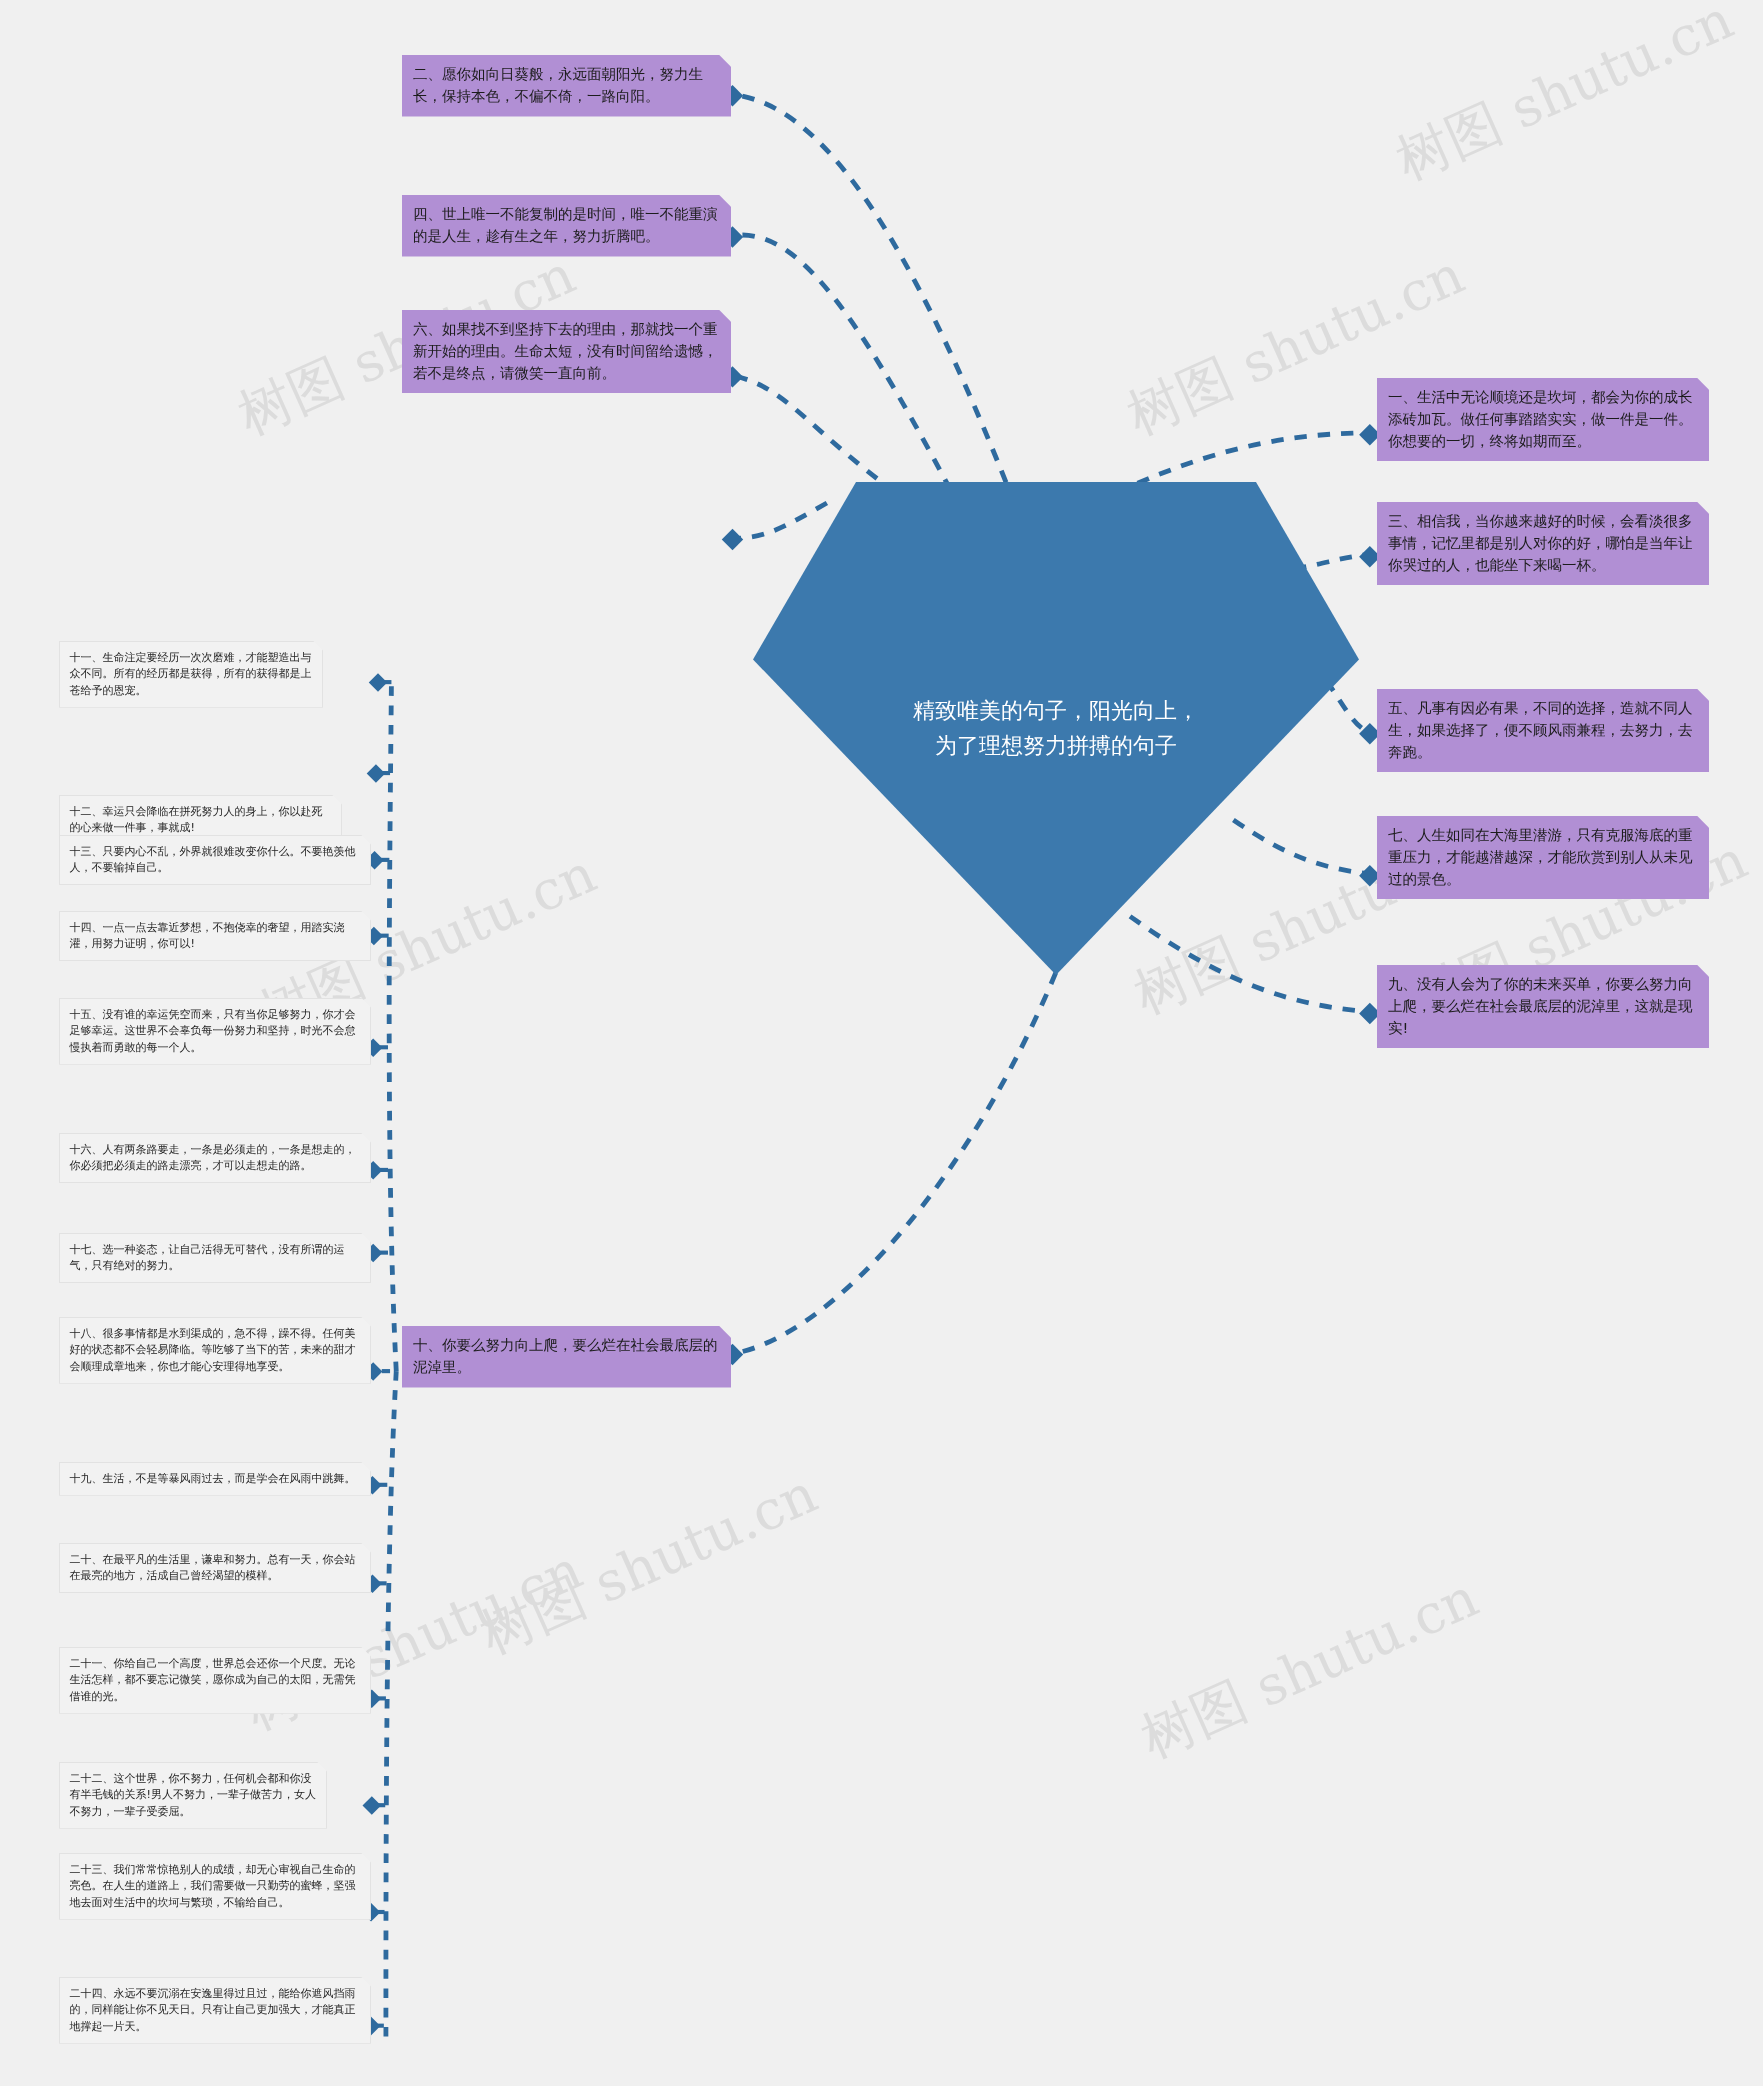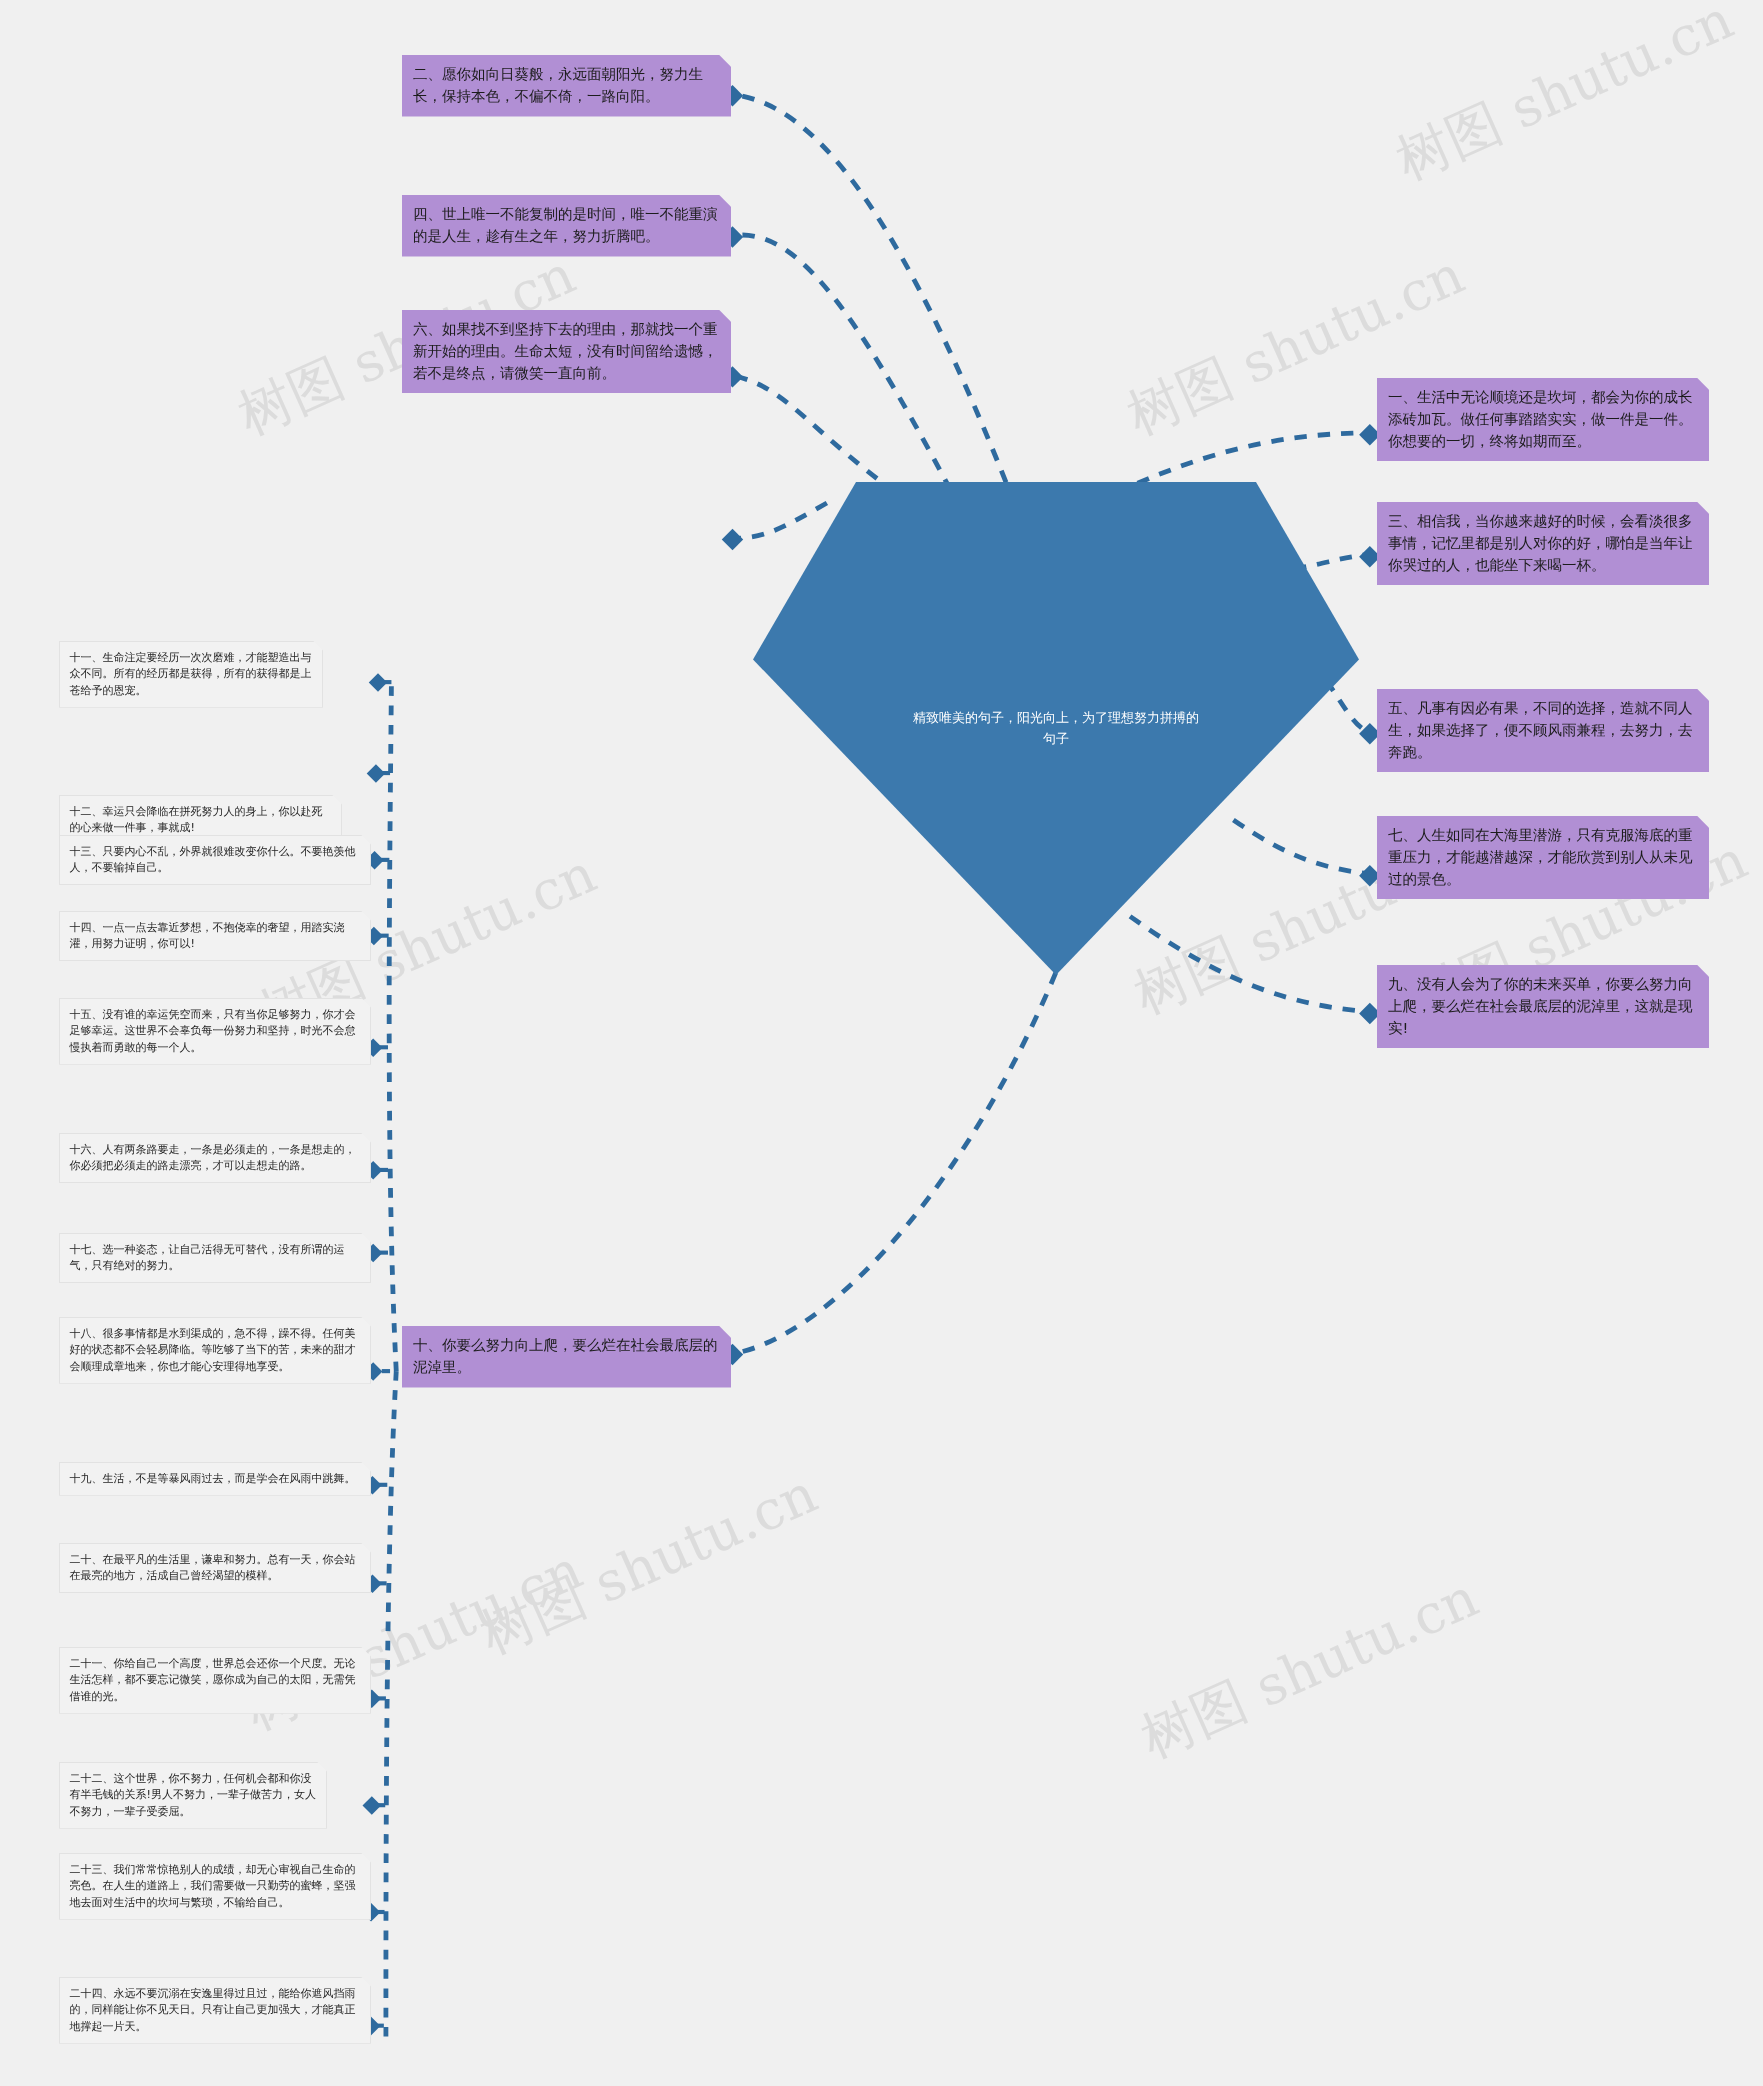--- a/index.html
+++ b/index.html
@@ -49,21 +49,21 @@
     background:#f2f2f2;
     border:1.4px solid #e2e2e2;
     color:#1f1f1f;
     font-size:11px;
     padding:7.6px 9.6px;
     clip-path:polygon(0 0, calc(100% - 9.6px) 0, 100% 9.6px, 100% 100%, 0 100%);
   }
   .node-center{
     background:#3c79ad;
     color:#ffffff;
-    font-size:13px;
+    font-size:22px;
     text-align:center;
     display:flex;align-items:center;justify-content:center;
     clip-path:polygon(17% 0%, 83% 0%, 100% 36%, 50% 100%, 0% 36%);
     line-height:1.55;
     padding:16px 103px;
   }
   .node-center span{display:block;max-width:296px;}
 </style>
 </head>
 <body>

